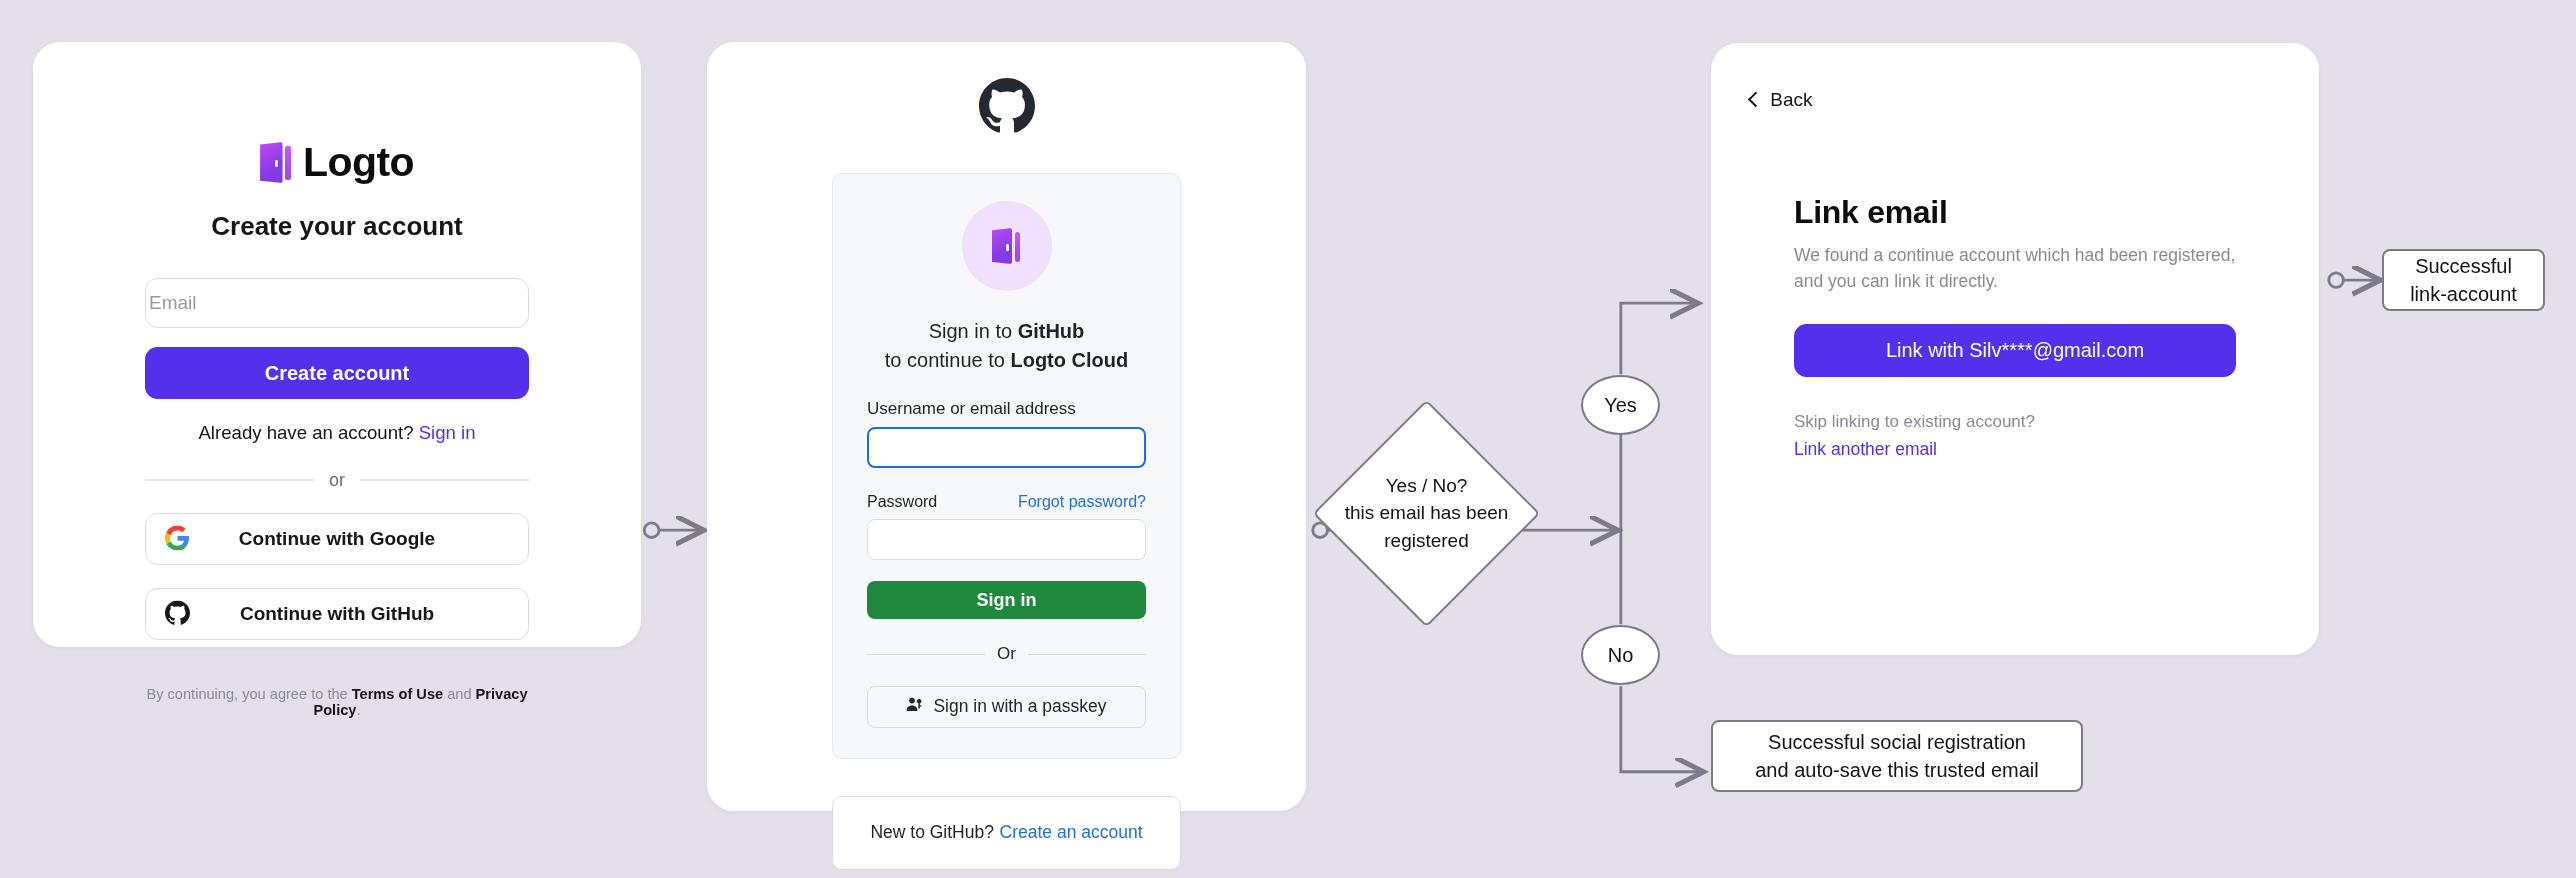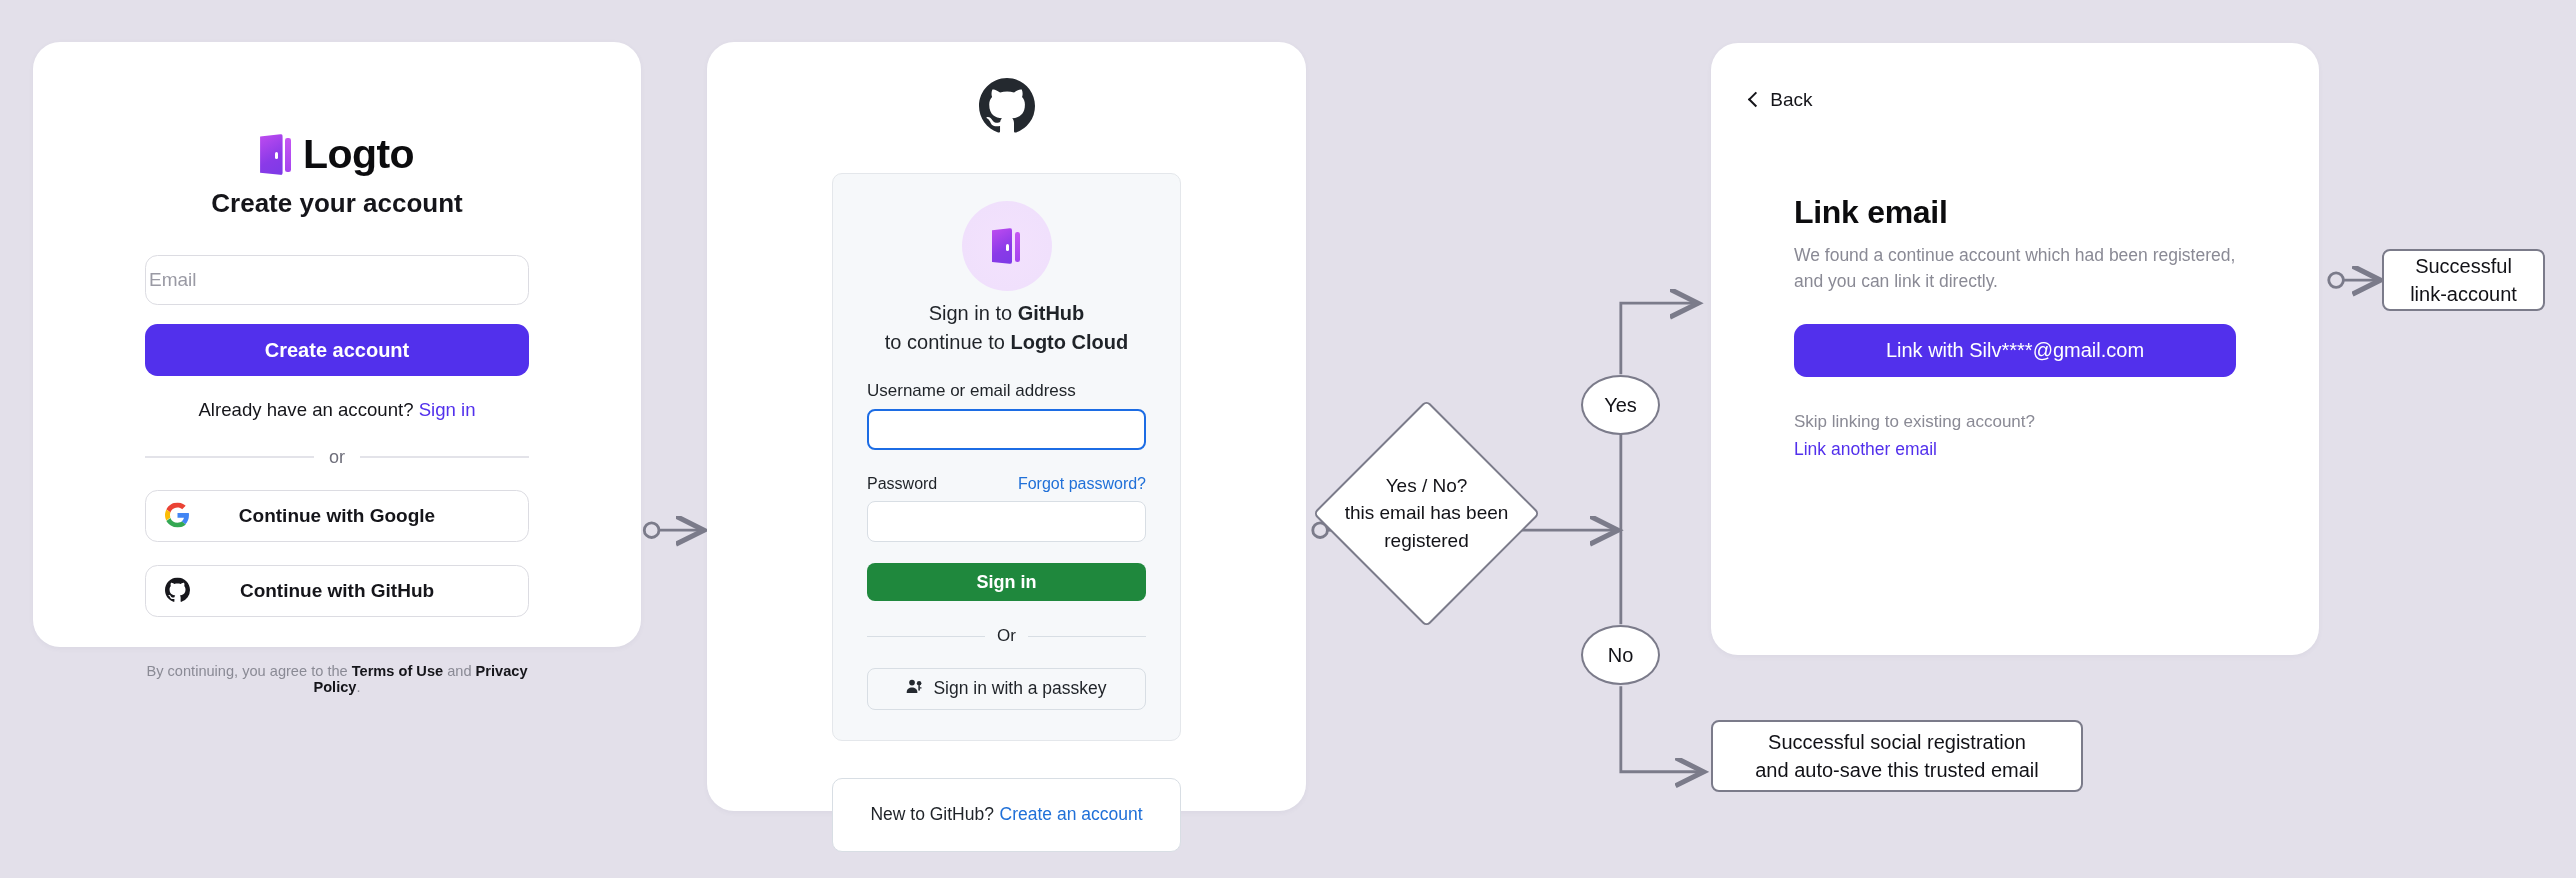--- a/index.html
+++ b/index.html
@@ -14,21 +14,21 @@
   
   .card {
     position: absolute;
     background: #ffffff;
     border-radius: 27px;
     box-shadow: 0 1.1px 5.6px rgba(80,70,110,0.05);
   }
 
   
   #card-signup { left: 33px; top: 42px; width: 608px; height: 605px; }
-  .c1-inner { position: absolute; left: 0; right: 0; top: 0; }
+  .c1-inner { position: absolute; left: 0; right: 0; top: 8px; }
   .logo-row {
     display: flex; align-items: center; justify-content: center;
     gap: 10px; margin-top: 91px;
   }
   .logto-mark { width: 33px; height: 42px; position: relative; }
   .logto-door {
     position: absolute; left: 0; top: 1.1px; width: 22.5px; height: 41px;
     background: linear-gradient(150deg, #c04cf0 0%, #8a3ae8 60%, #7c3ae6 100%);
     border-radius: 2.8px;
     clip-path: polygon(0% 6%, 100% 0%, 100% 100%, 0% 94%);
@@ -37,21 +37,21 @@
     position: absolute; left: 15px; top: 18.6px; width: 3.4px; height: 7.3px;
     background: #ffffff; border-radius: 1.7px;
   }
   .logto-bar {
     position: absolute; left: 25px; top: 4.5px; width: 6.2px; height: 34px;
     background: linear-gradient(180deg, #c556f2 0%, #a544ef 100%);
     border-radius: 2.3px;
   }
   .logto-word { font-size: 41px; font-weight: 700; color: #0c0c0e; letter-spacing: -0.6px; line-height: 1; }
   .c1-title {
-    text-align: center; margin-top: 13px;
+    text-align: center; margin-top: 28px;
     font-size: 26px; font-weight: 600; color: #15151a;
   }
   .c1-body { margin: 0 112px; }
   .field-email {
     margin-top: 36px; height: 50px; width: 100%;
     border: 1.1px solid #dcdce2; border-radius: 12.4px;
     background: #fff; display: flex; align-items: center;
     padding: 0 3px; font-size: 19px; color: #9a9aa4;
     font-family: "Liberation Sans", sans-serif;
   }
@@ -109,21 +109,21 @@
   }
   .gh-badge-knob {
     position: absolute; left: 13.5px; top: 16.3px; width: 3.4px; height: 6.8px;
     background: #fff; border-radius: 1.7px;
   }
   .gh-badge-bar {
     position: absolute; left: 22.5px; top: 4px; width: 5.6px; height: 30px;
     background: linear-gradient(180deg, #c556f2 0%, #a544ef 100%); border-radius: 2.3px;
   }
   .gh-heads {
-    margin-top: 8px; text-align: center; font-size: 20px; color: #1f2328; line-height: 1.45;
+    margin-top: 26px; text-align: center; font-size: 20px; color: #1f2328; line-height: 1.45;
   }
   .gh-heads b { font-weight: 700; }
   .gh-label { margin-top: 24px; font-size: 17px; color: #1f2328; }
   .gh-input {
     margin-top: 8px; height: 41px; width: 100%;
     background: #ffffff; border: 2.3px solid #1c6ce4; border-radius: 8px;
   }
   .gh-input.plain { border: 1.1px solid #d8dee4; }
   .gh-pwrow {
     margin-top: 25px; display: flex; align-items: baseline; justify-content: space-between;

